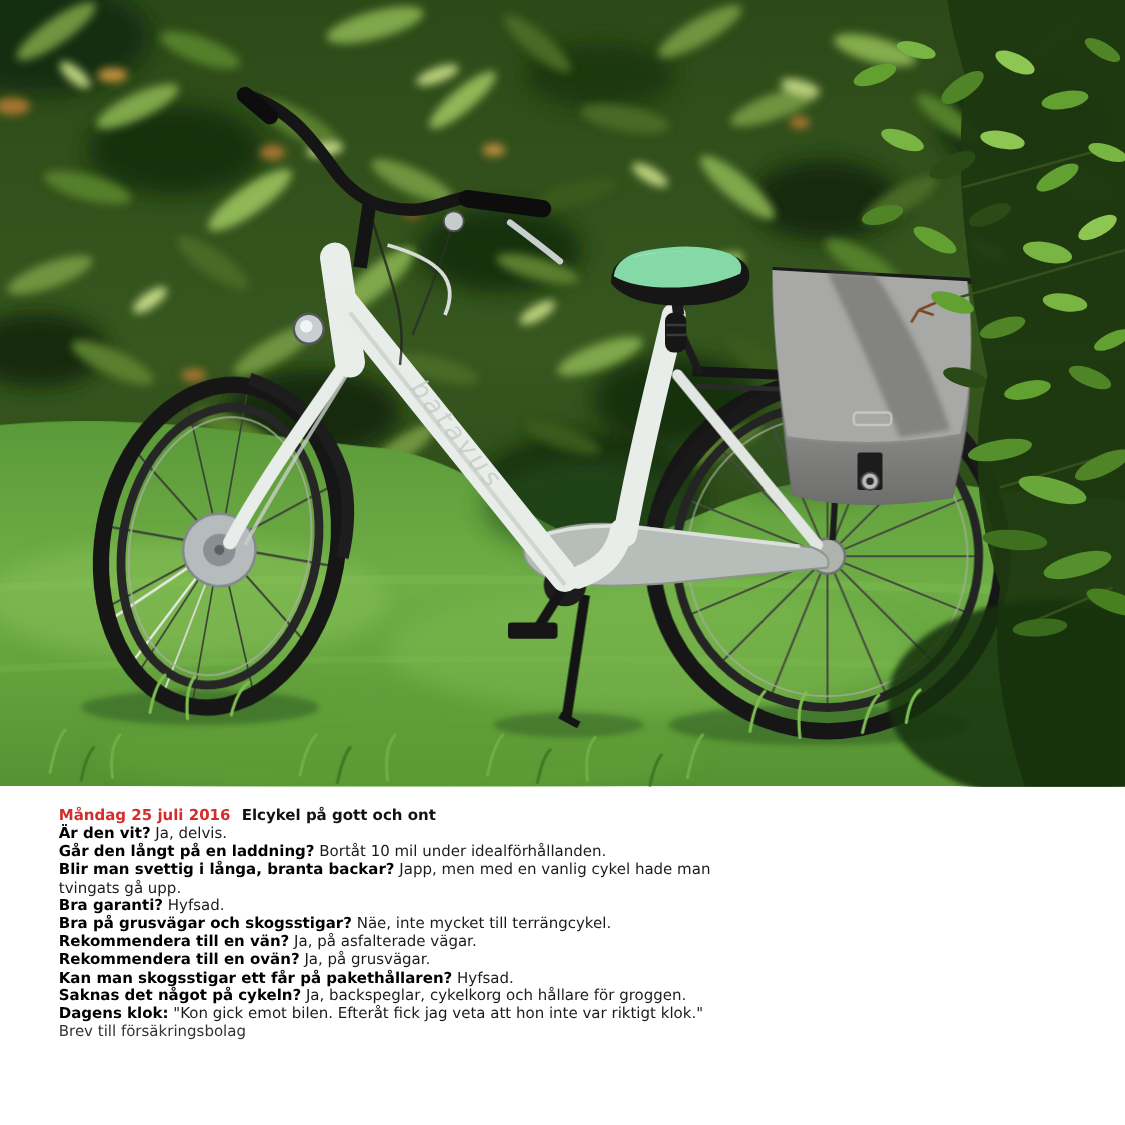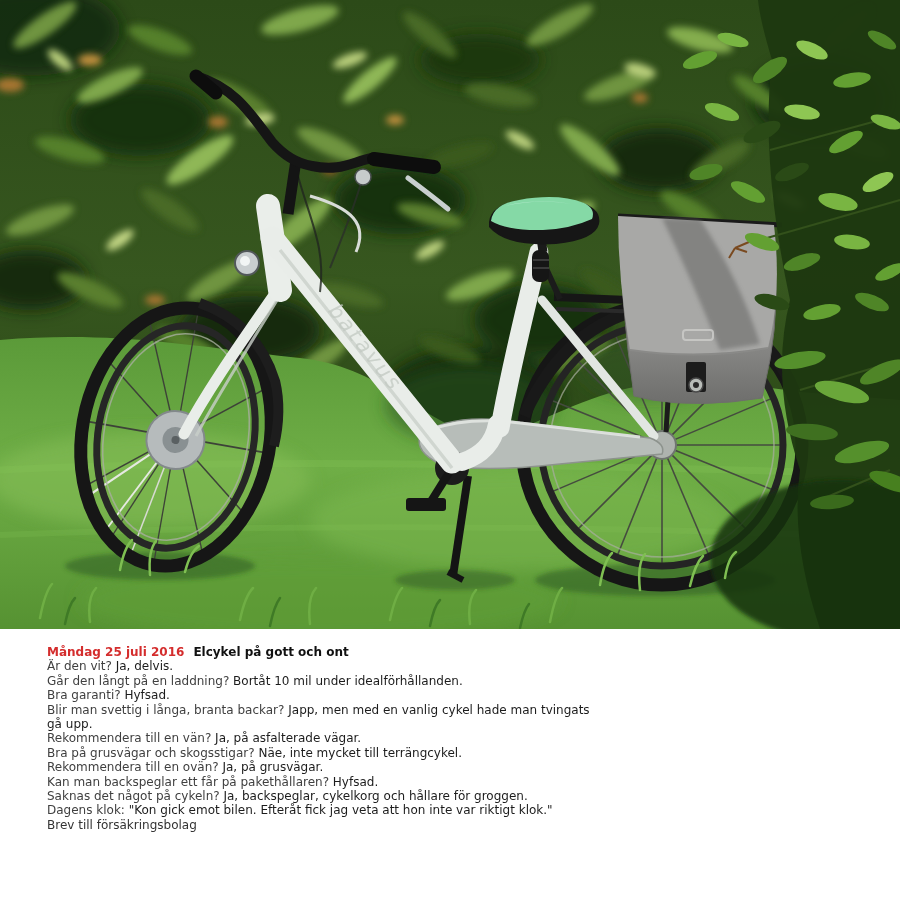--- a/index.html
+++ b/index.html
@@ -3,21 +3,21 @@
 <meta charset="utf-8">
 <style>
   html,body{margin:0;padding:0;background:#ffffff;}
   body{width:900px;min-height:900px;font-family:"DejaVu Sans","Liberation Sans",sans-serif;}
   .photo-wrap{width:900px;height:629px;overflow:hidden;}
   .photo-wrap svg{display:block;}
   .post{margin:16px 0 4px 47px;width:556px;font-size:12px;line-height:14.4px;color:#1c1c1c;}
   .post .line{white-space:normal;}
   .date{color:#d42d2d;font-weight:bold;}
   .title{color:#111;font-weight:bold;margin-left:9px;}
-  .q{font-weight:normal;color:#404040;}
+  .q{font-weight:bold;color:#000000;}
   a.inline-link{color:#2d5fd3;text-decoration:underline;cursor:pointer;}
   .signature{color:#333;}
 </style>
 </head>
 <body>
 
 <div class="photo-wrap">
 <svg width="900" height="629" viewBox="0 0 900 629" xmlns="http://www.w3.org/2000/svg">
   <defs>
     <filter id="b3" x="-40%" y="-40%" width="180%" height="180%">
@@ -304,22 +304,22 @@
   </g>
 </svg>
 </div>
 
 <div class="post">
   <div class="line">
     <span class="date">Måndag 25 juli 2016</span><span class="title">Elcykel på gott och ont</span>
   </div>
   <div class="line"><b class="q">Är den vit?</b><span> Ja, delvis.</span></div>
   <div class="line"><b class="q">Går den långt på en laddning?</b><span> Bortåt 10 mil under idealförhållanden.</span></div>
+  <div class="line"><b class="q">Blir man svettig i långa, branta backar?</b><span> Japp, men med en vanlig cykel hade man tvingats gå upp.</span></div>
   <div class="line"><b class="q">Bra garanti?</b><span> Hyfsad.</span></div>
-  <div class="line"><b class="q">Blir man svettig i långa, branta backar?</b><span> Japp, men med en vanlig cykel hade man tvingats gå upp.</span></div>
+  <div class="line"><b class="q">Bra på grusvägar och skogsstigar?</b><span> Näe, inte mycket till terrängcykel.</span></div>
   <div class="line"><b class="q">Rekommendera till en vän?</b><span> Ja, på asfalterade vägar.</span></div>
-  <div class="line"><b class="q">Bra på grusvägar och skogsstigar?</b><span> Näe, inte mycket till terrängcykel.</span></div>
   <div class="line"><b class="q">Rekommendera till en ovän?</b><span> Ja, på grusvägar.</span></div>
-  <div class="line"><b class="q">Kan man backspeglar ett får på pakethållaren?</b><span> Hyfsad.</span></div>
+  <div class="line"><b class="q">Kan man skogsstigar ett får på pakethållaren?</b><span> Hyfsad.</span></div>
   <div class="line"><b class="q">Saknas det något på cykeln?</b><span> Ja, backspeglar, cykelkorg och hållare för groggen.</span></div>
   <div class="line"><b class="q">Dagens klok:</b><span> "Kon gick emot bilen. Efteråt fick jag veta att hon inte var riktigt klok."</span></div>
   <div class="line signature">Brev till försäkringsbolag</div>
 </div>
 
 </body></html>

